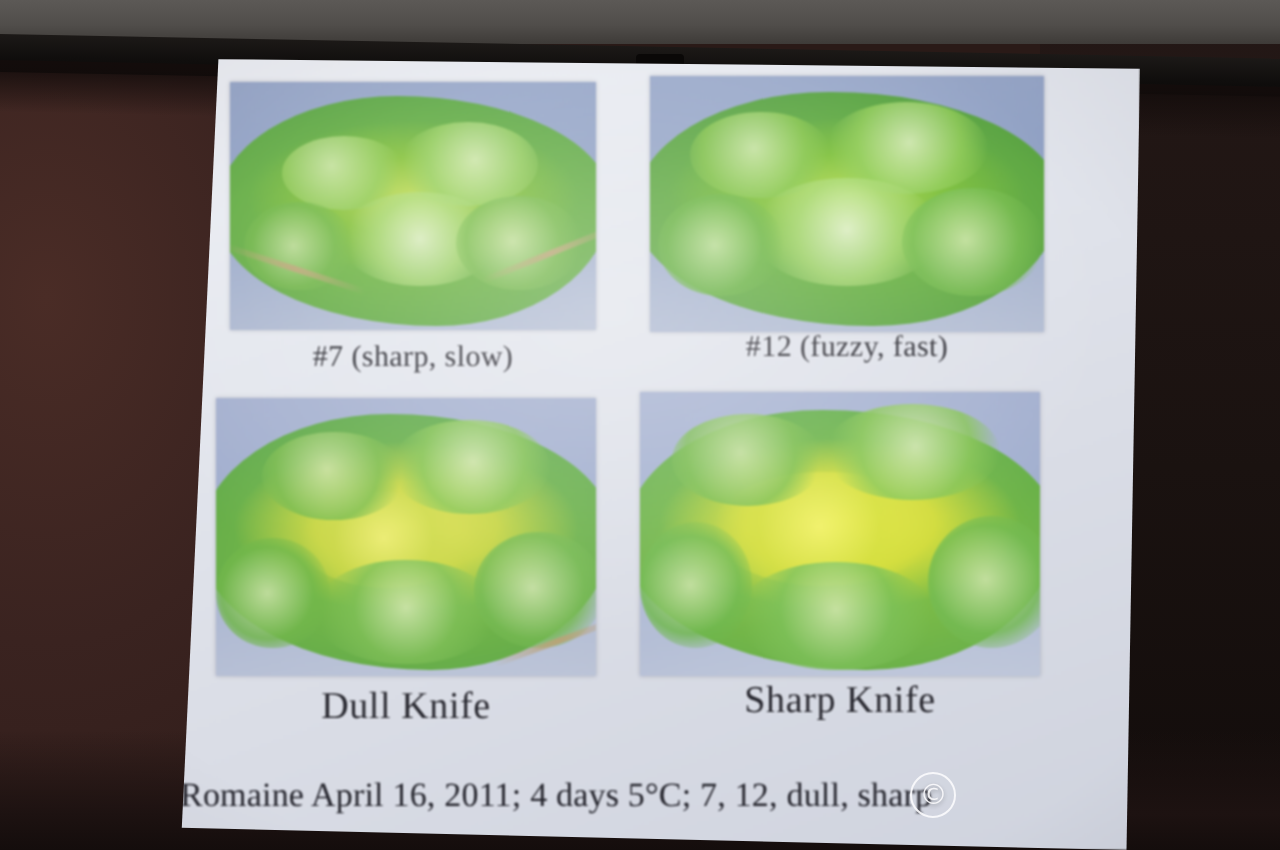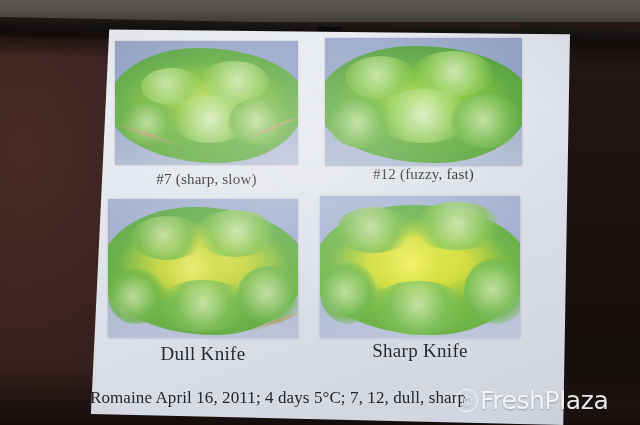--- a/index.html
+++ b/index.html
@@ -262,16 +262,15 @@
 
         <div class="cap-bottom" style="left:2px; top:360px;">Romaine April 16, 2011; 4 days 5°C; 7, 12, dull, sharp</div>
 
       </div>
       <div class="slide-light"></div>
     </div>
   </div>
 
   <div class="watermark">
     <span class="wm-c">©</span>
-    <span>FreshPlaza</span>
   </div>
 
 </div>
 
 </body></html>

